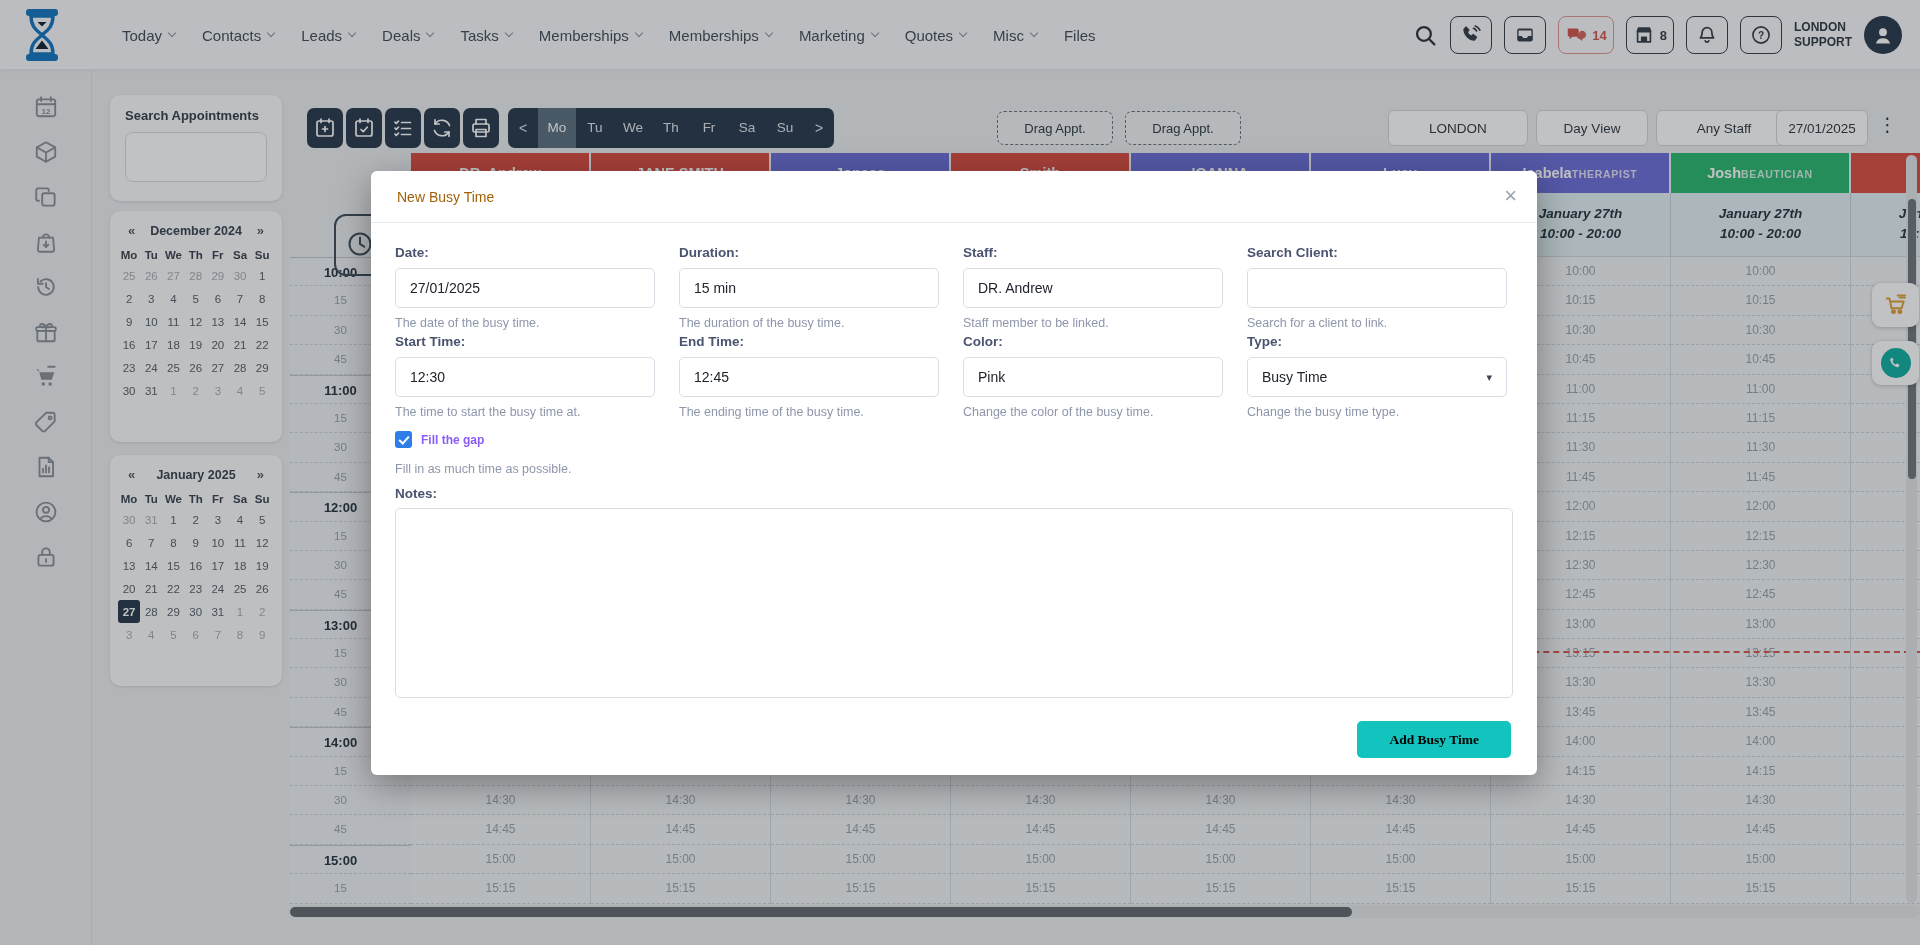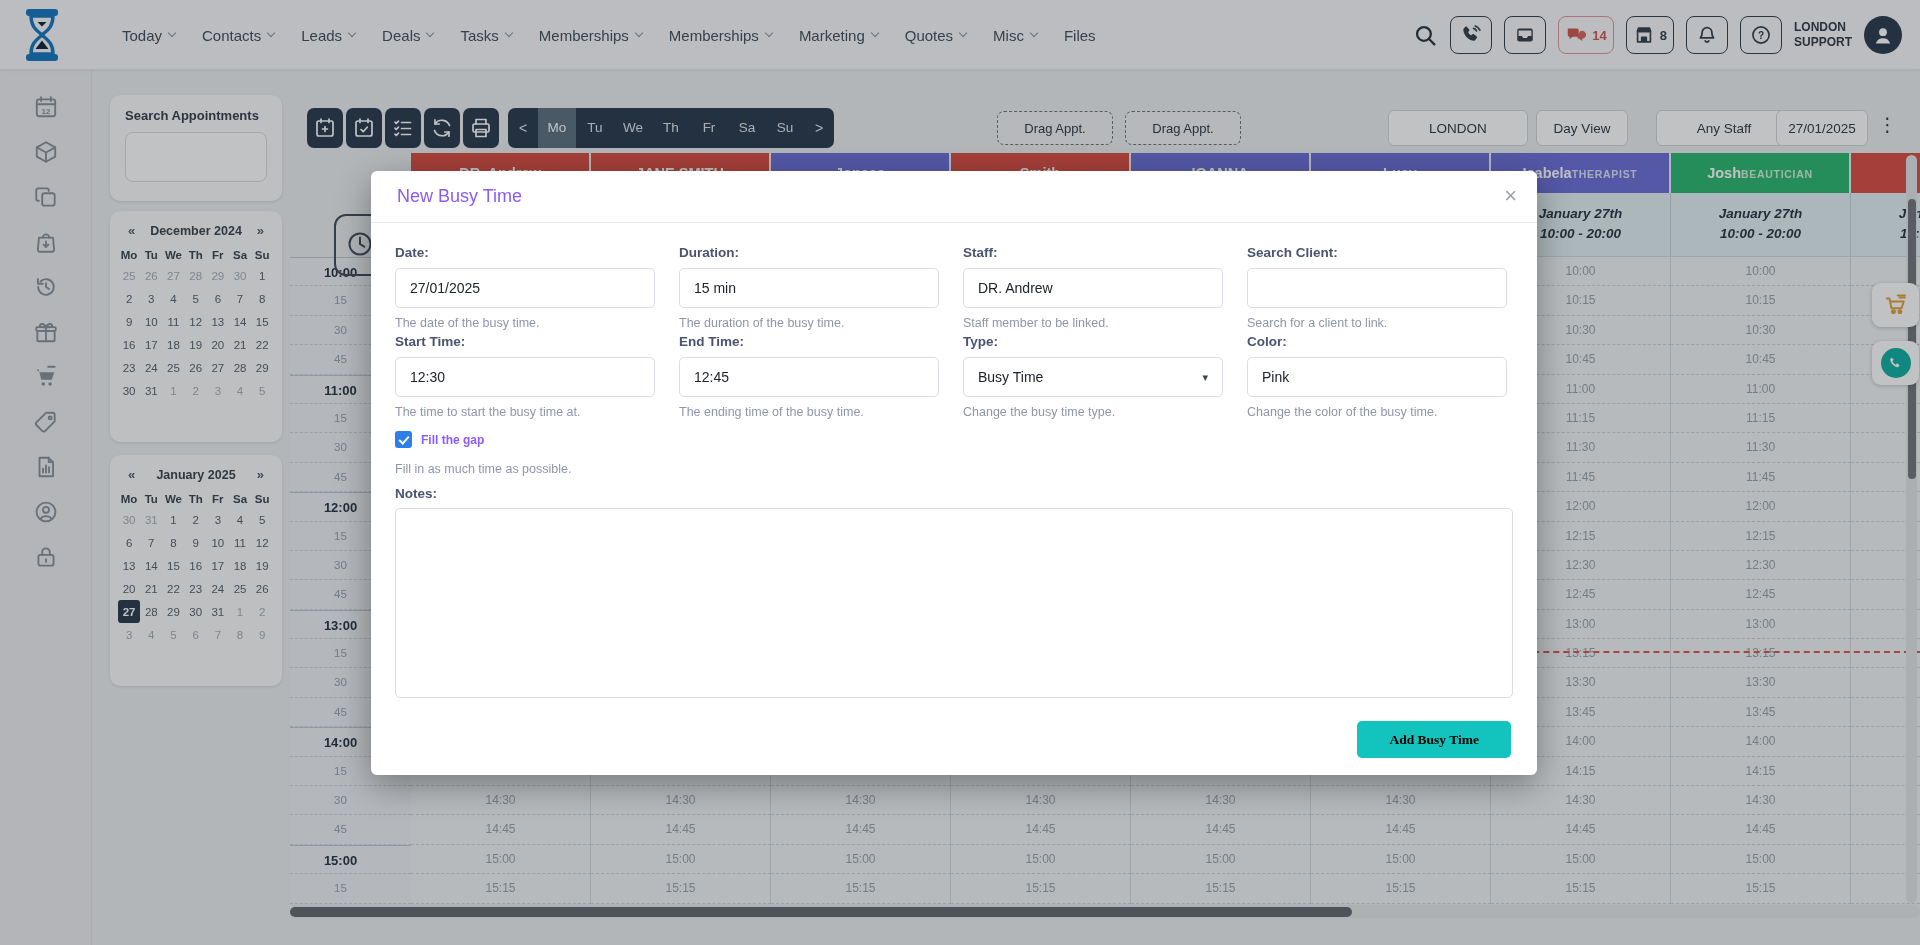--- a/index.html
+++ b/index.html
@@ -47,21 +47,21 @@
   #tool-buttons{position:absolute;left:307px;top:108px;display:flex;gap:3px;}
   .tbtn{width:36px;height:40px;background:#2d3e50;border-radius:7px;color:#fff;display:flex;align-items:center;justify-content:center;cursor:pointer;}
   #day-pill{position:absolute;left:508px;top:108px;height:40px;background:#2d3e50;border-radius:7px;display:flex;align-items:center;overflow:hidden;}
   .day-btn{min-width:38px;height:40px;line-height:40px;text-align:center;font-size:13.5px;color:#dfe6ec;cursor:pointer;}
   .day-btn:first-child,.day-btn:last-child{min-width:30px;font-size:14px;}
   .day-btn.active{background:#5f7383;color:#fff;}
   .drag-btn{position:absolute;top:111px;width:116px;height:34px;border:1.6px dashed #70767d;border-radius:7px;font-size:13px;color:#333e48;display:flex;align-items:center;justify-content:center;cursor:pointer;background:rgba(255,255,255,.2);}
   #drag1{left:997px;}  #drag2{left:1125px;}
   .tb-select{position:absolute;top:110px;height:36px;background:#fff;border:1px solid #d2d6db;border-radius:6px;font-size:13.5px;color:#333e48;display:flex;align-items:center;justify-content:center;cursor:pointer;}
   #sel-location{left:1388px;width:140px;}
-  #sel-view{left:1536px;width:92px;}
+  #sel-view{left:1536px;width:112px;}
   #sel-staff{left:1656px;width:136px;}
   #sel-date{left:1776px;width:92px;}
   #kebab{position:absolute;left:1878px;top:113px;font-size:19px;color:#333e48;cursor:pointer;font-family:"DejaVu Sans",sans-serif;}
 
   
   #grid{position:absolute;left:290px;top:153px;width:1630px;height:752px;overflow:hidden;}
   #grid-header{display:flex;margin-left:121px;height:40px;}
   .gcol{width:180px;flex:0 0 180px;}
   .head{display:flex;flex-direction:row;align-items:center;justify-content:center;color:#fff;border-right:2px solid #eef1f4;cursor:pointer;}
   .c-red{background:#da5047;}  .c-blue{background:#6e72d9;}  .c-green{background:#2fb873;}
@@ -87,21 +87,21 @@
   
   .float-widget{position:absolute;left:1872px;width:47px;height:44px;background:#fff;border-radius:9px;box-shadow:0 1px 4px rgba(30,40,50,.25);display:flex;align-items:center;justify-content:center;z-index:6;cursor:pointer;}
   #w-cart{top:283px;color:#dfa43e;}
   #w-phone{top:341px;}
   .ph-circle{width:30px;height:30px;border-radius:50%;background:#16b0a4;display:flex;align-items:center;justify-content:center;}
 
   
   #overlay{position:absolute;inset:0;background:rgba(8,11,16,.25);z-index:20;}
   #modal{position:absolute;left:371px;top:171px;width:1166px;height:604px;background:#fff;border-radius:6px;box-shadow:0 10px 34px rgba(0,0,0,.35);z-index:30;}
   .m-head{height:52px;border-bottom:1px solid #e8ebee;display:flex;align-items:center;padding:0 26px;}
-  .m-title{font-size:18px;color:#8b5cf6;}
+  .m-title{font-size:14px;color:#a16207;}
   .m-close{position:absolute;right:20px;top:12px;font-size:22px;color:#9aa3ad;cursor:pointer;line-height:26px;}
   .m-row{position:absolute;left:24px;display:flex;gap:24px;}
   #mrow1{top:74px;}  #mrow2{top:163px;}
   .mfield{width:260px;}
   .mlabel{font-size:13.5px;font-weight:bold;color:#4a5470;margin-bottom:8px;}
   .minput{width:260px;height:40px;border:1px solid #d9dee6;border-radius:5px;font-size:14px;color:#20242c;padding:0 14px;font-family:inherit;background:#fff;}
   .mselect{display:flex;align-items:center;justify-content:space-between;cursor:pointer;}
   .sel-caret{color:#3c4450;font-size:11px;}
   .mhelp{margin-top:8px;font-size:12.5px;color:#8d96ab;}
   #cbx-row{position:absolute;left:24px;top:260px;display:flex;align-items:center;gap:9px;}
@@ -919,29 +919,29 @@
   <span class="m-close">×</span>
   <div class="m-row" id="mrow1">
       <div class="mfield"><div class="mlabel">Date:</div><input class="minput" value="27/01/2025" style=""><div class="mhelp">The date of the busy time.</div></div>
       <div class="mfield"><div class="mlabel">Duration:</div><input class="minput" value="15 min" style=""><div class="mhelp">The duration of the busy time.</div></div>
       <div class="mfield"><div class="mlabel">Staff:</div><input class="minput" value="DR. Andrew" style=""><div class="mhelp">Staff member to be linked.</div></div>
       <div class="mfield"><div class="mlabel">Search Client:</div><input class="minput" style=""><div class="mhelp">Search for a client to link.</div></div>
     </div>
   <div class="m-row" id="mrow2">
       <div class="mfield"><div class="mlabel">Start Time:</div><input class="minput" value="12:30" style=""><div class="mhelp">The time to start the busy time at.</div></div>
       <div class="mfield"><div class="mlabel">End Time:</div><input class="minput" value="12:45" style=""><div class="mhelp">The ending time of the busy time.</div></div>
+      <div class="mfield"><div class="mlabel">Color:</div><input class="minput" value="Pink" style=""><div class="mhelp">Change the color of the busy time.</div></div>
       <div class="mfield">
         <div class="mlabel">Type:</div>
         <div class="minput mselect">
           <span>Busy Time</span>
           <span class="sel-caret">▾</span>
         </div>
         <div class="mhelp">Change the busy time type.</div>
       </div>
-      <div class="mfield"><div class="mlabel">Color:</div><input class="minput" value="Pink" style=""><div class="mhelp">Change the color of the busy time.</div></div>
     </div>
   <div id="cbx-row">
     <span class="cbx"></span>
     <span id="cbx-label">Fill the gap</span>
   </div>
   <div id="cbx-help">Fill in as much time as possible.</div>
   <div id="notes-label">Notes:</div>
   <textarea id="notes-area" style=""></textarea>
   <button id="submit-btn">Add Busy Time</button>
 </div>

